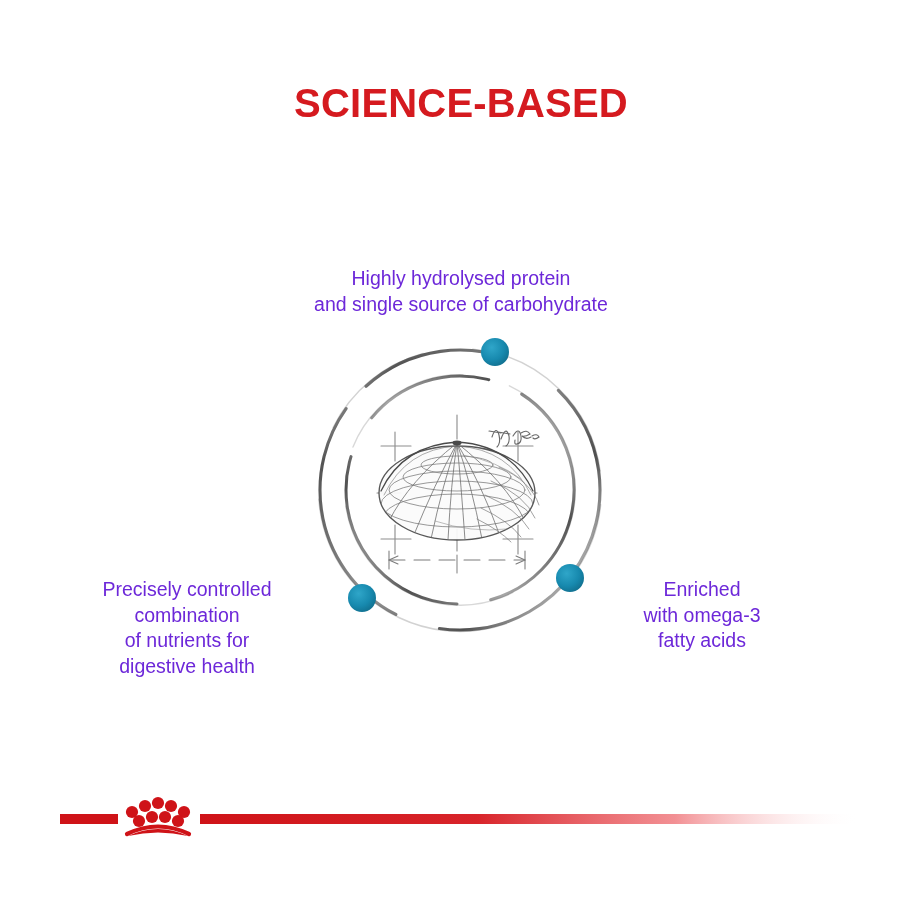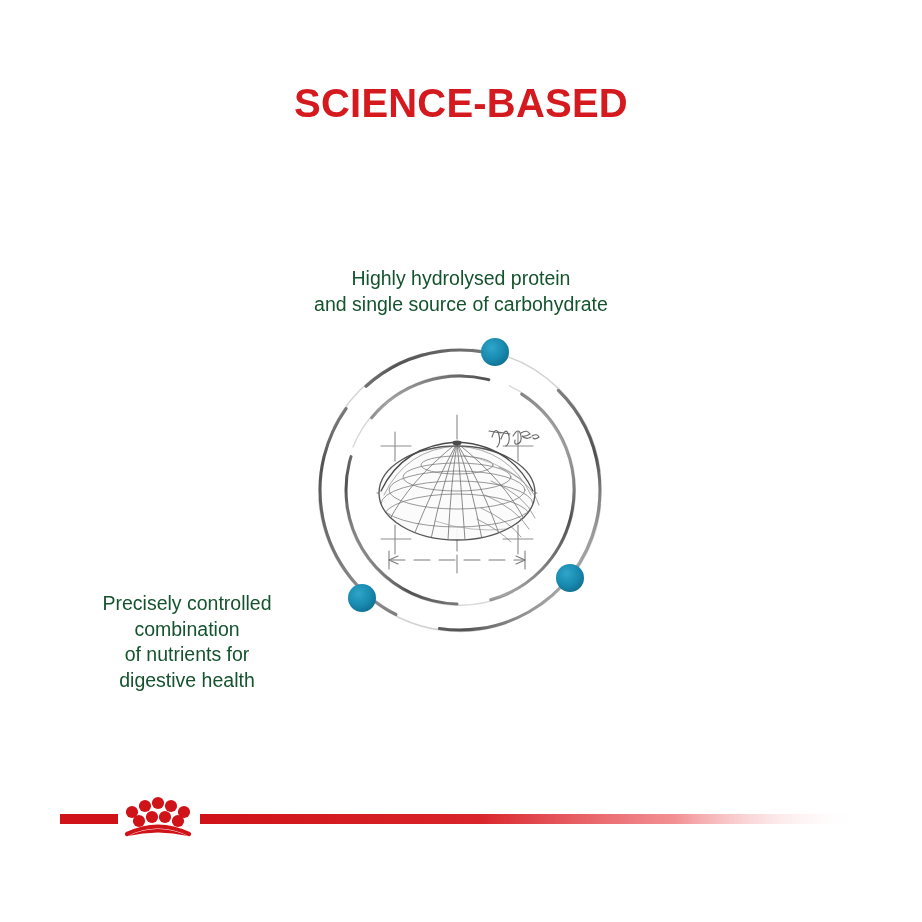--- a/index.html
+++ b/index.html
@@ -28,35 +28,34 @@
     color:#D51A1F;
     font-weight:bold;
     font-size:40px;
     line-height:1.28;
     letter-spacing:0.2px;
   }
 
   
   .caption {
     position:absolute;
-    color:#14532d;
+    color:#6d28d9;
     font-size:19.5px;
     line-height:1.32;
     white-space:pre-line;
   }
   .caption-top {
     left:231px; top:266px;
     width:460px;
     text-align:center;
   }
   .caption-left {
     left:56px; top:577px;
     width:262px;
     text-align:center;
-    margin-top:14px;
   }
   .caption-right {
     left:597px; top:577px;
     width:210px;
     text-align:center;
   }
 
   
   .diagram {
     position:absolute;
@@ -83,20 +82,23 @@
   </div>
 
   <div class="caption caption-top">Highly hydrolysed protein
 and single source of carbohydrate</div>
 
   <div class="caption caption-left">Precisely controlled
 combination
 of nutrients for
 digestive health</div>
 
+  <div class="caption caption-right">Enriched
+with omega-3
+fatty acids</div>
 
   <div class="diagram">
     <svg viewBox="0 0 350 350" xmlns="http://www.w3.org/2000/svg">
       <defs>
 
         <linearGradient id="ringFadeA" x1="0" y1="0" x2="1" y2="1">
           <stop offset="0%" stop-color="#8d8d8d" stop-opacity="0.15"></stop>
           <stop offset="18%" stop-color="#4a4a4a" stop-opacity="0.95"></stop>
           <stop offset="48%" stop-color="#6f6f6f" stop-opacity="0.75"></stop>
           <stop offset="72%" stop-color="#3f3f3f" stop-opacity="0.92"></stop>

